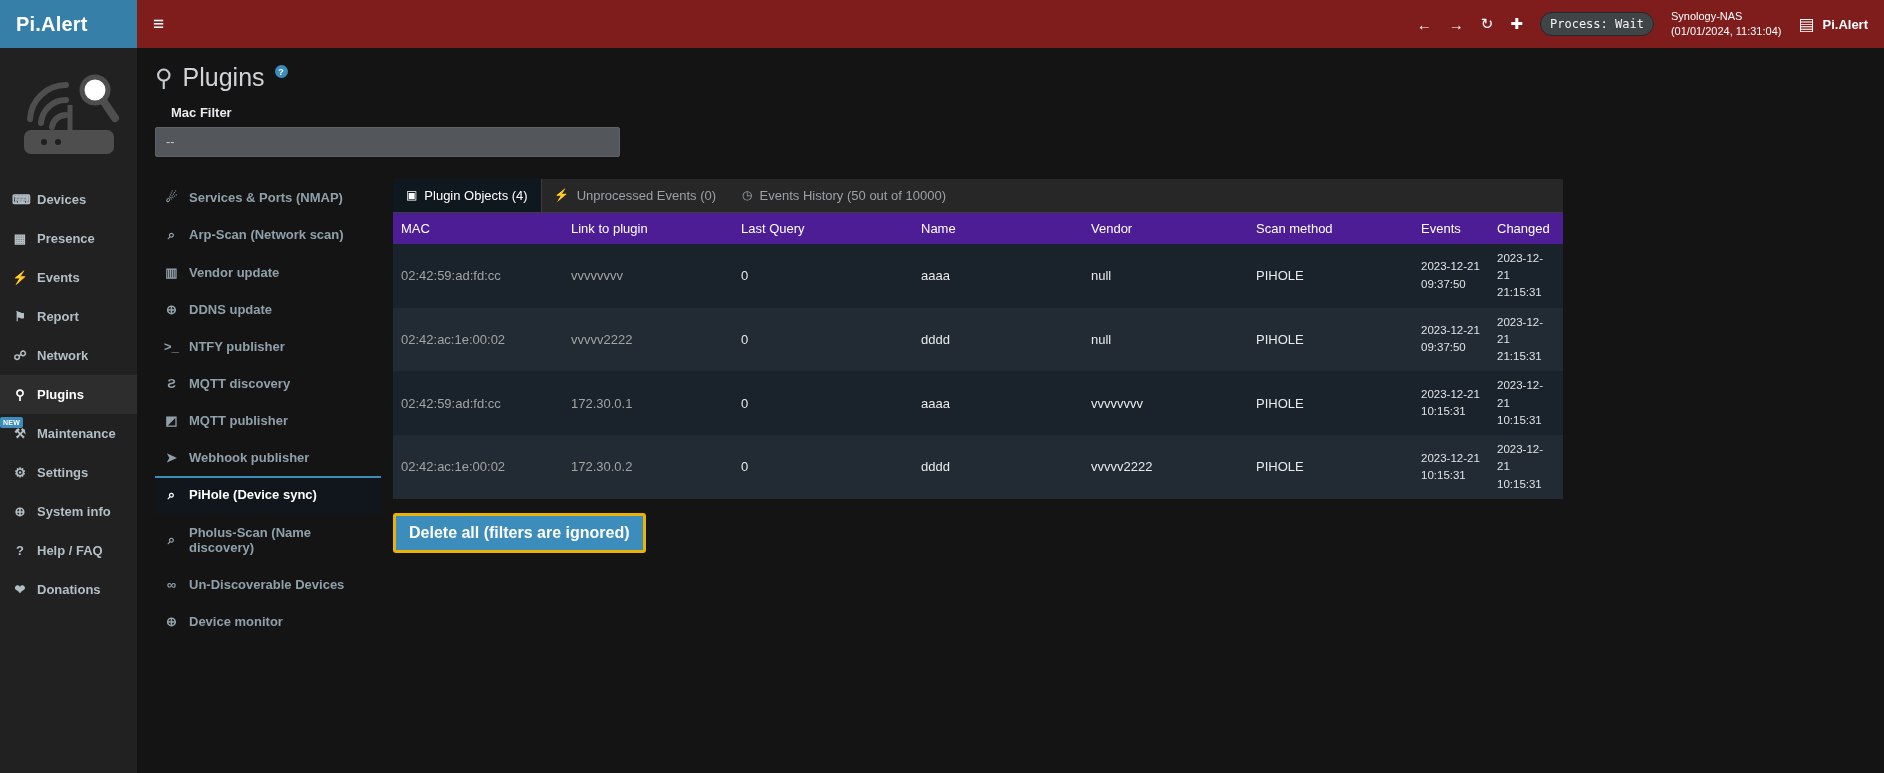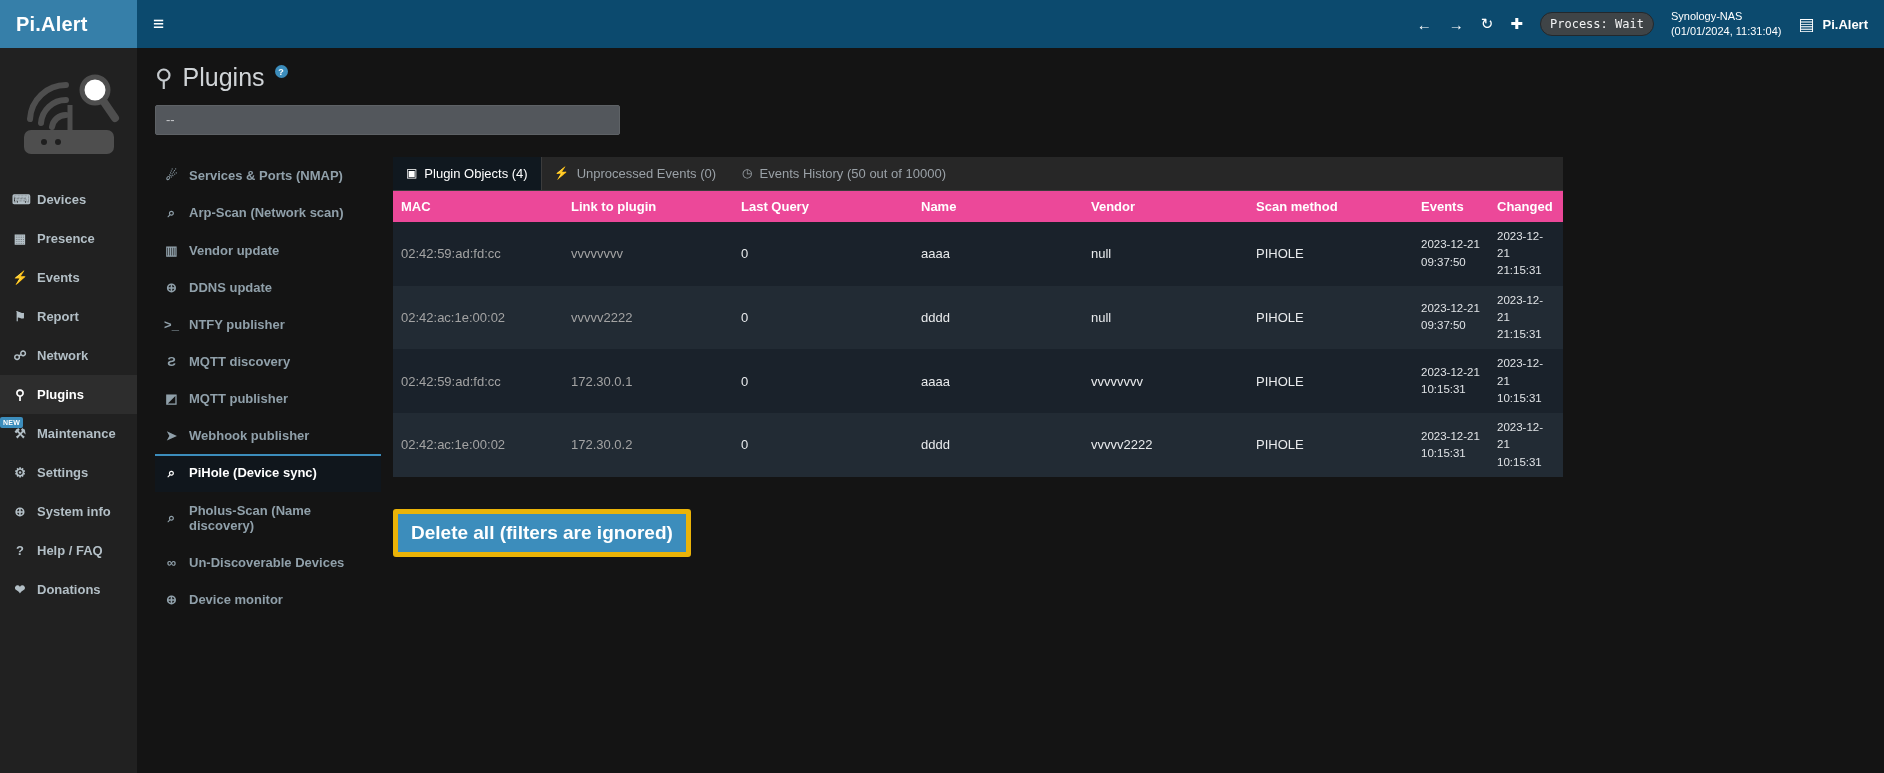--- a/index.html
+++ b/index.html
@@ -7,21 +7,21 @@
   body {
     font-family:"Liberation Sans", sans-serif;
     background:#141414;
     color:#e8eaec;
     display:flex;
     flex-direction:column;
     cursor:default;
   }
 
   
-  .topbar { height:48px; flex-shrink:0; display:flex; background:#0c4a6e; color:#fff; }
+  .topbar { height:48px; flex-shrink:0; display:flex; background:#7f1d1d; color:#fff; }
   .logo {
     width:137px; flex-shrink:0; background:#367fa9;
     display:flex; align-items:center; padding-left:16px;
     font-size:20px; font-weight:700; letter-spacing:.2px; cursor:pointer;
   }
   .topbar-rest { flex:1; display:flex; align-items:center; padding:0 16px; }
   .burger { font-size:19px; font-weight:700; cursor:pointer; }
   .topbar-right { margin-left:auto; display:flex; align-items:center; gap:17px; }
   .tb-icon { font-size:15px; cursor:pointer; }
   .process-badge {
@@ -85,36 +85,36 @@
   .tab {
     display:flex; align-items:center; gap:7px; padding:9px 13px;
     font-size:13px; color:#9aa1a7; cursor:pointer; white-space:nowrap;
   }
   .tab.active { background:#10181f; color:#fff; border-right:1px solid #3c3c3c; }
   .tab-glyph { font-size:12px; }
 
   
   .tbl { width:100%; border-collapse:collapse; table-layout:fixed; }
   .tbl th {
-    background:#ec4899; color:#fff; text-align:left; font-size:13px;
-    font-weight:700; padding:8px; white-space:nowrap; overflow:hidden;
+    background:#4c1d95; color:#fff; text-align:left; font-size:13px;
+    font-weight:400; padding:8px; white-space:nowrap; overflow:hidden;
   }
   .tbl td { padding:6px 8px; font-size:13px; color:#e8eaec; vertical-align:middle; overflow:hidden; }
   .tbl tbody tr:nth-child(odd)  { background:#1a222b; }
   .tbl tbody tr:nth-child(even) { background:#222b34; }
   .tbl th:nth-child(1){width:170px} .tbl th:nth-child(2){width:170px}
   .tbl th:nth-child(3){width:180px} .tbl th:nth-child(4){width:170px}
   .tbl th:nth-child(5){width:165px} .tbl th:nth-child(6){width:165px}
   .tbl th:nth-child(7){width:76px}
   .tbl-link { color:#a3a3a3; text-decoration:none; cursor:pointer; }
   .tbl td.date { font-size:11.5px; line-height:1.5; color:#e0e3e6; }
 
   .delete-btn {
-    margin-top:32px; background:#3c8dbc; border:5px solid #eab308; color:#fff;
-    border-radius:3px; padding:8px 13px; font-size:19px; font-weight:700;
+    margin-top:14px; background:#3c8dbc; border:3px solid #eab308; color:#fff;
+    border-radius:3px; padding:8px 13px; font-size:16px; font-weight:700;
     font-family:inherit; cursor:pointer;
   }
   .plugin-footer { margin-top:22px; font-size:13.5px; color:#e8eaec; }
   .footer-link { color:#3c8dbc; cursor:pointer; }
 </style>
 </head>
 <body>
 
 <header class="topbar">
   <div class="logo">Pi.Alert</div>
@@ -206,20 +206,21 @@
   </nav>
 
   <main class="main">
 
     <div class="title-row">
       <span class="title-icon">⚲</span>
       <span class="page-title">Plugins</span>
       <span class="title-badge">?</span>
     </div>
 
+    <div class="mac-label">Mac Filter</div>
     <input class="mac-input" type="text" value="--" style="">
 
     <div class="content-row">
 
       <div class="plugin-nav">
           <div class="pnav-item">
             <span class="pnav-glyph">☄</span>
             <span class="pnav-label">Services &amp; Ports (NMAP)</span>
           </div>
           <div class="pnav-item">

